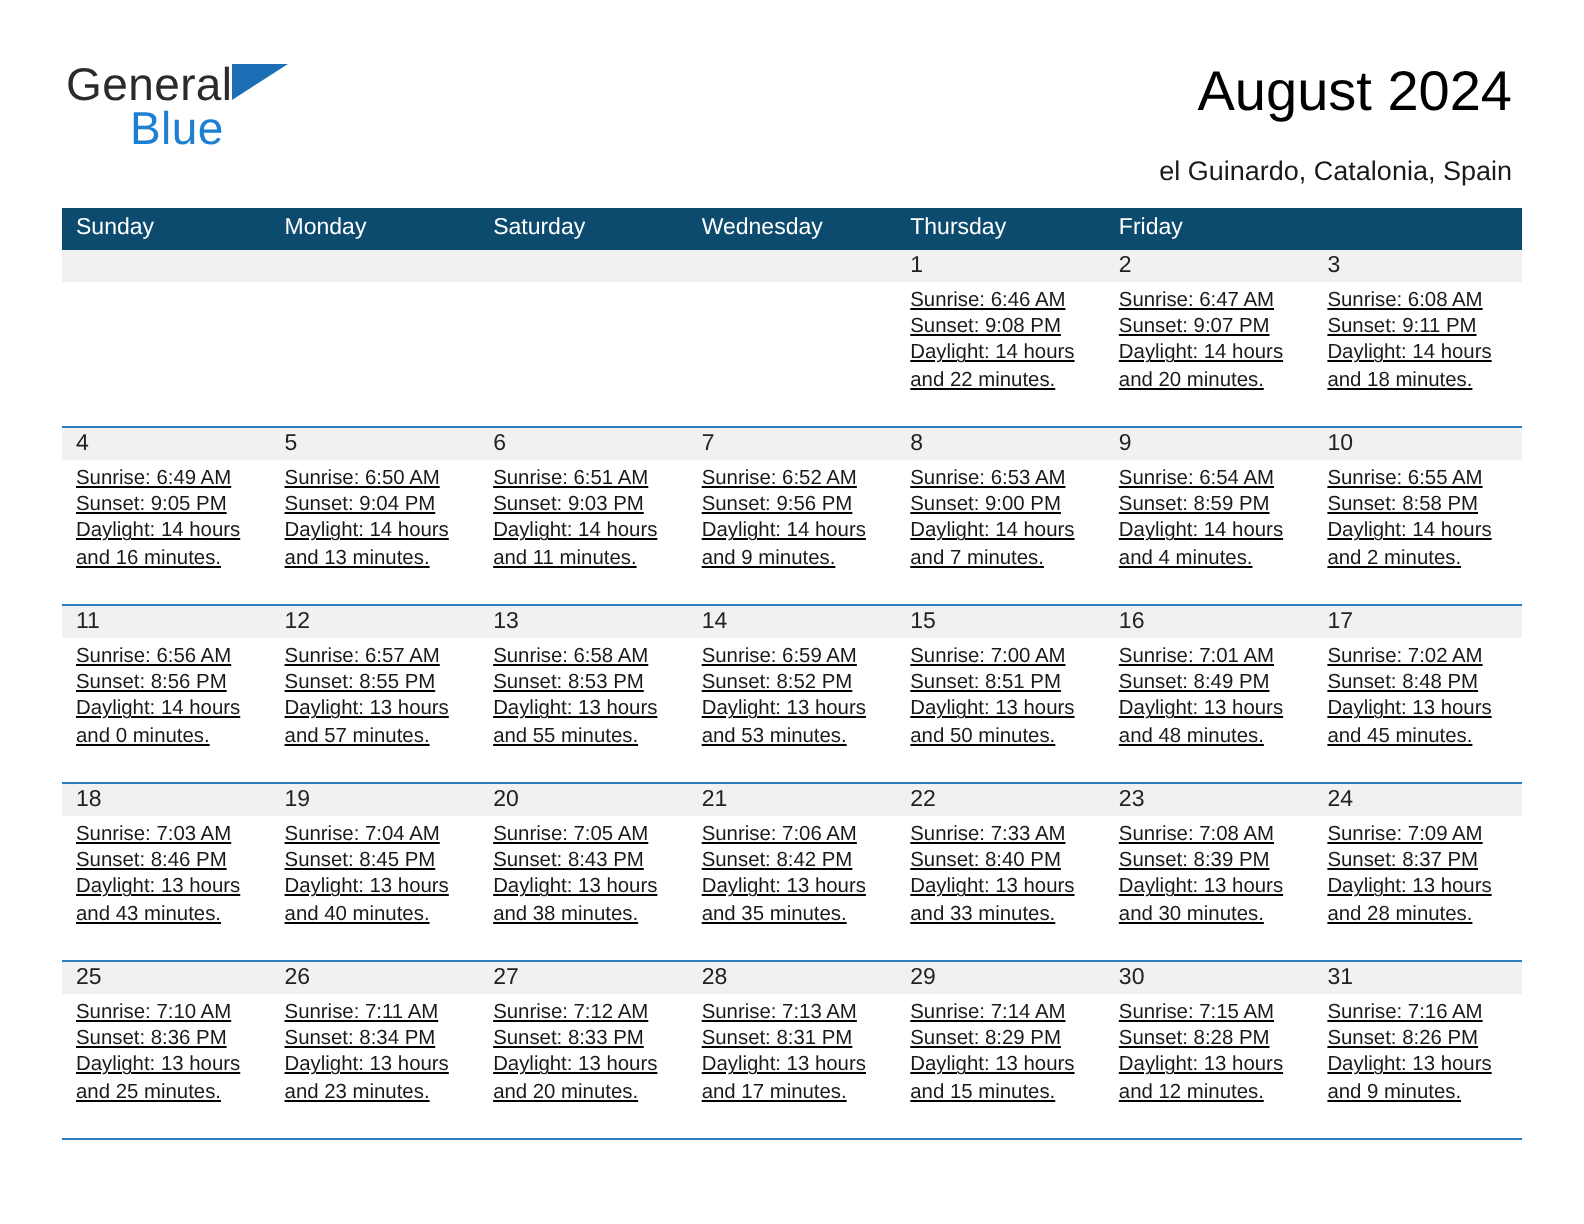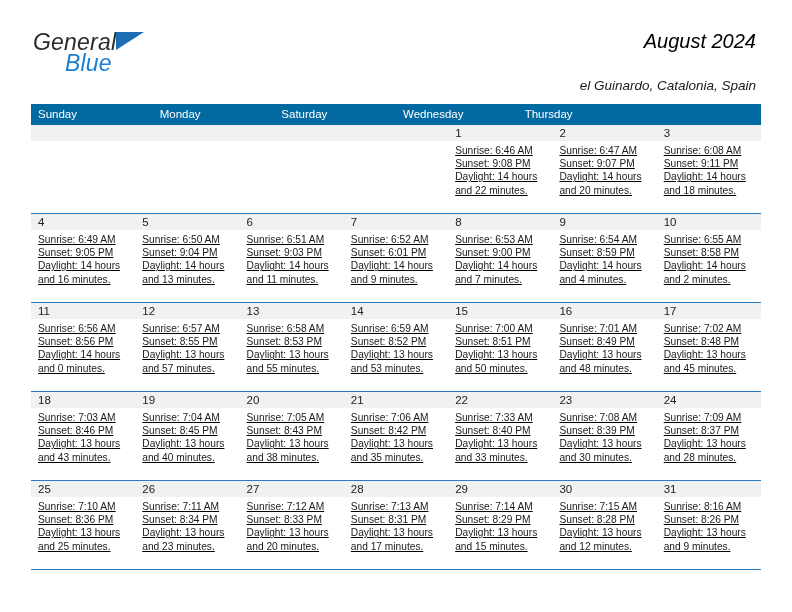--- a/index.html
+++ b/index.html
@@ -19,21 +19,20 @@
     position: relative;
     width: 792px;
     height: 612px;
     box-sizing: border-box;
   }
 
   
   .top {
     position: relative;
     height: 78px;
-    font-style: italic;
   }
 
   .brand {
     position: absolute;
     left: 33px;
     top: 30px;
     width: 150px;
     height: 48px;
     line-height: 1;
     user-select: none;
@@ -55,21 +54,21 @@
     color: #1c7fd1;
     margin-top: -3px;
     margin-left: 32px;
     letter-spacing: 0.2px;
   }
 
   .title {
     position: absolute;
     right: 36px;
     top: 30px;
-    font-size: 20px;
+    font-size: 28px;
     color: #000000;
     text-align: right;
     white-space: nowrap;
   }
   .subtitle {
     position: absolute;
     right: 36px;
     top: 78px;
     font-size: 13.5px;
     color: #1a1a1a;
@@ -80,22 +79,22 @@
   
   .calendar {
     position: absolute;
     left: 31px;
     top: 104px;
     width: 730px;
   }
 
   .weekdays {
     display: grid;
-    grid-template-columns: repeat(6, 1fr);
-    background: #0369a1;
+    grid-template-columns: repeat(7, 1fr);
+    background: #0c4a6e;
     height: 21px;
   }
   .weekday {
     color: #ffffff;
     font-size: 11.5px;
     line-height: 21px;
     padding-left: 7px;
     white-space: nowrap;
     overflow: hidden;
   }
@@ -158,20 +157,21 @@
     <div class="subtitle">el Guinardo, Catalonia, Spain</div>
   </div>
 
   <div class="calendar">
     <div class="weekdays" id="weekday-row">
         <div class="weekday">Sunday</div>
         <div class="weekday">Monday</div>
         <div class="weekday">Saturday</div>
         <div class="weekday">Wednesday</div>
         <div class="weekday">Thursday</div>
+        <div class="weekday">Friday</div>
       </div>
     <div id="weeks-container">
         <div class="week">
           <div class="day empty">
             <div class="day-band"></div>
           </div>
           <div class="day empty">
             <div class="day-band"></div>
           </div>
           <div class="day empty">
@@ -247,21 +247,21 @@
               <div class="day-line">Daylight: 14 hours</div>
               <div class="day-line">and 11 minutes.</div>
             </div>
           </div>
           <div class="day">
             <div class="day-band">
               <div class="day-num">7</div>
             </div>
             <div class="day-body">
               <div class="day-line">Sunrise: 6:52 AM</div>
-              <div class="day-line">Sunset: 6:01 PM</div>
+              <div class="day-line">Sunset: 9:56 PM</div>
               <div class="day-line">Daylight: 14 hours</div>
               <div class="day-line">and 9 minutes.</div>
             </div>
           </div>
           <div class="day">
             <div class="day-band">
               <div class="day-num">8</div>
             </div>
             <div class="day-body">
               <div class="day-line">Sunrise: 6:53 AM</div>
@@ -516,21 +516,21 @@
               <div class="day-line">Sunset: 8:28 PM</div>
               <div class="day-line">Daylight: 13 hours</div>
               <div class="day-line">and 12 minutes.</div>
             </div>
           </div>
           <div class="day">
             <div class="day-band">
               <div class="day-num">31</div>
             </div>
             <div class="day-body">
-              <div class="day-line">Sunrise: 8:16 AM</div>
+              <div class="day-line">Sunrise: 7:16 AM</div>
               <div class="day-line">Sunset: 8:26 PM</div>
               <div class="day-line">Daylight: 13 hours</div>
               <div class="day-line">and 9 minutes.</div>
             </div>
           </div>
         </div>
       </div>
   </div>
 
 </div>

